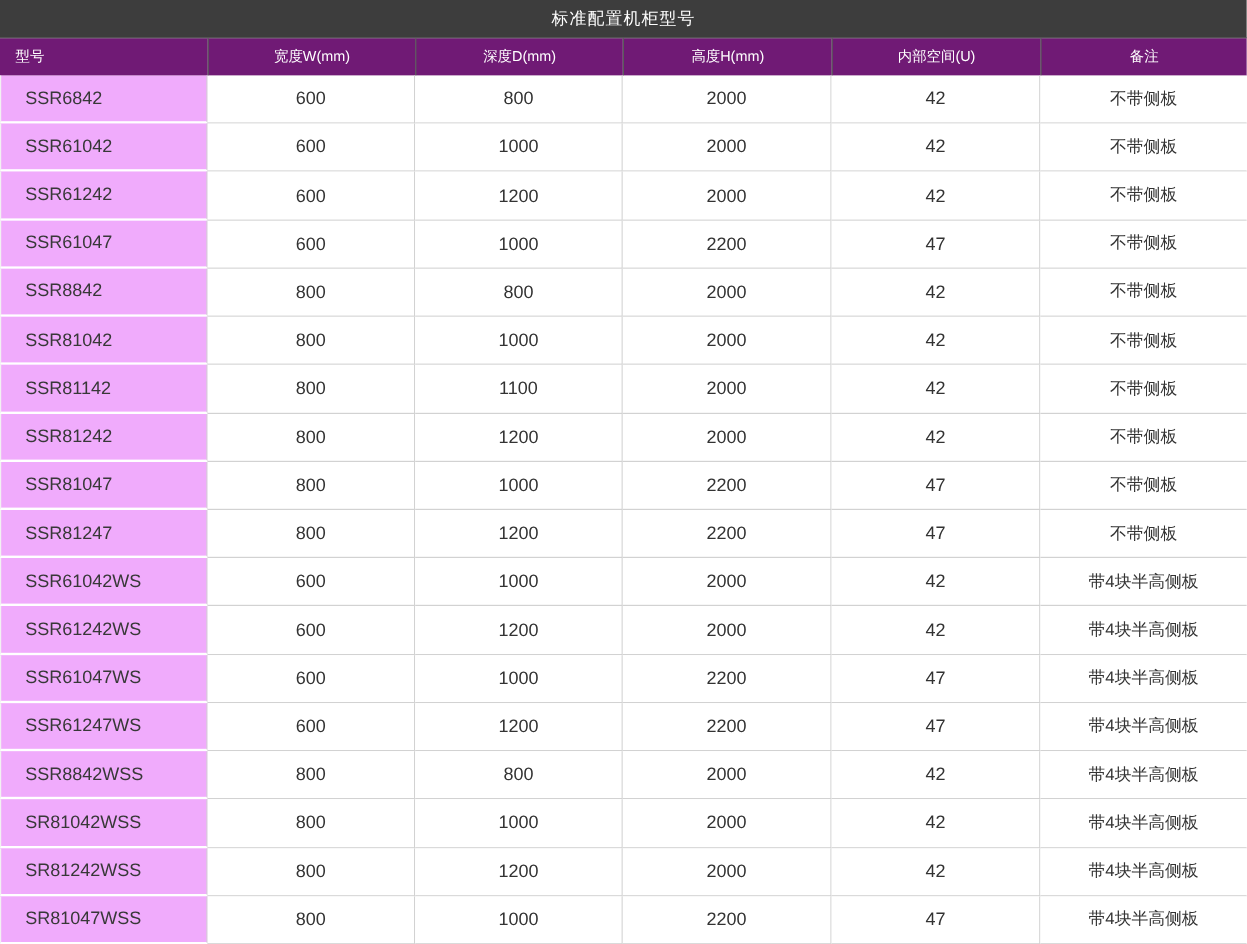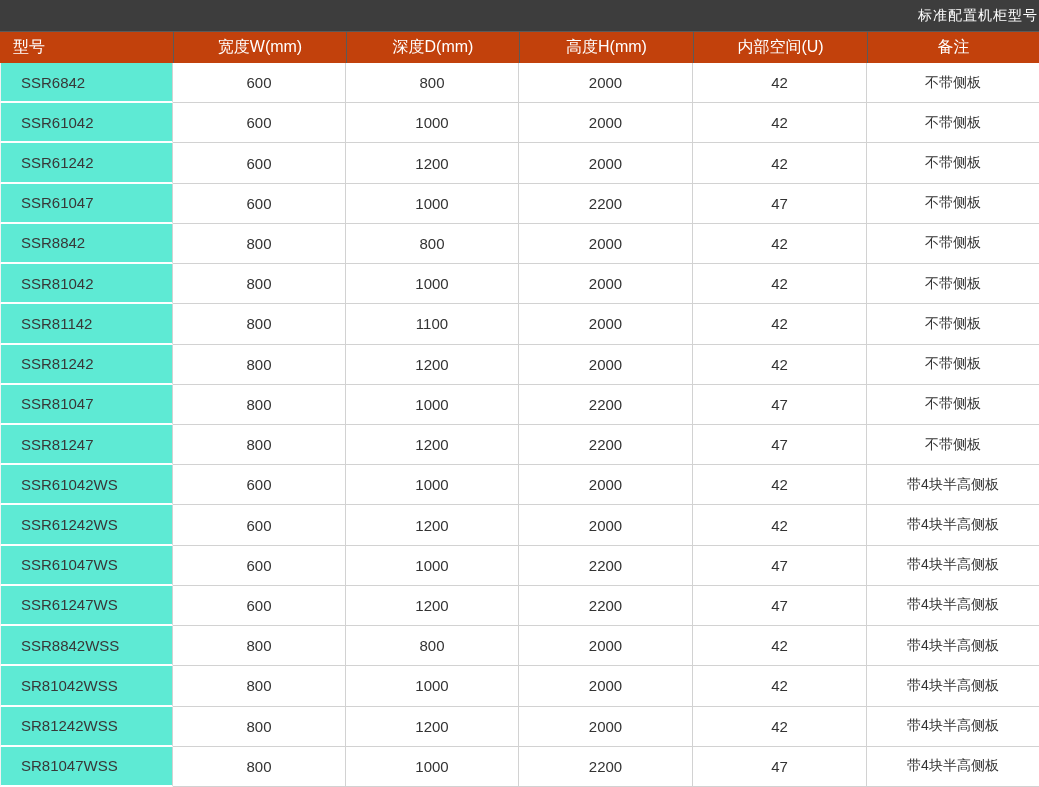--- a/index.html
+++ b/index.html
@@ -18,31 +18,31 @@
     table-layout: fixed;
     font-family: "Liberation Sans", "DejaVu Sans", sans-serif;
   }
   
   tr.title-row th {
     height: 29px;
     background: #3d3d3d;
     color: #ffffff;
     font-size: 14px;
     font-weight: 400;
-    text-align: right;
+    text-align: center;
     vertical-align: middle;
     border-bottom: 1px solid #5a5a5a;
     letter-spacing: 1px;
   }
   
   tr.header-row th {
     height: 29px;
-    background: #c2410c;
+    background: #701a75;
     color: #ffffff;
-    font-size: 16px;
+    font-size: 12px;
     font-weight: 400;
     text-align: center;
     vertical-align: middle;
     border-left: 1px solid #5a5a5a;
   }
   tr.header-row th:first-child {
     border-left: none;
     text-align: left;
     padding-left: 13px;
   }
@@ -56,21 +56,21 @@
     border-right: 1px solid #d2d2d2;
     border-bottom: 1px solid #d2d2d2;
     white-space: nowrap;
     overflow: hidden;
   }
   tbody td:last-child {
     border-right: none;
     margin-top: 16px;
   }
   tbody td.model-cell {
-    background: #5eead4;
+    background: #f0abfc;
     text-align: left;
     padding-left: 20px;
     border-bottom: 2px solid #ffffff;
     border-left: 1px solid #f2f2f2;
     color: #383838;
   }
   tbody td.note-cell {
     font-size: 14px;
   }
 </style>

